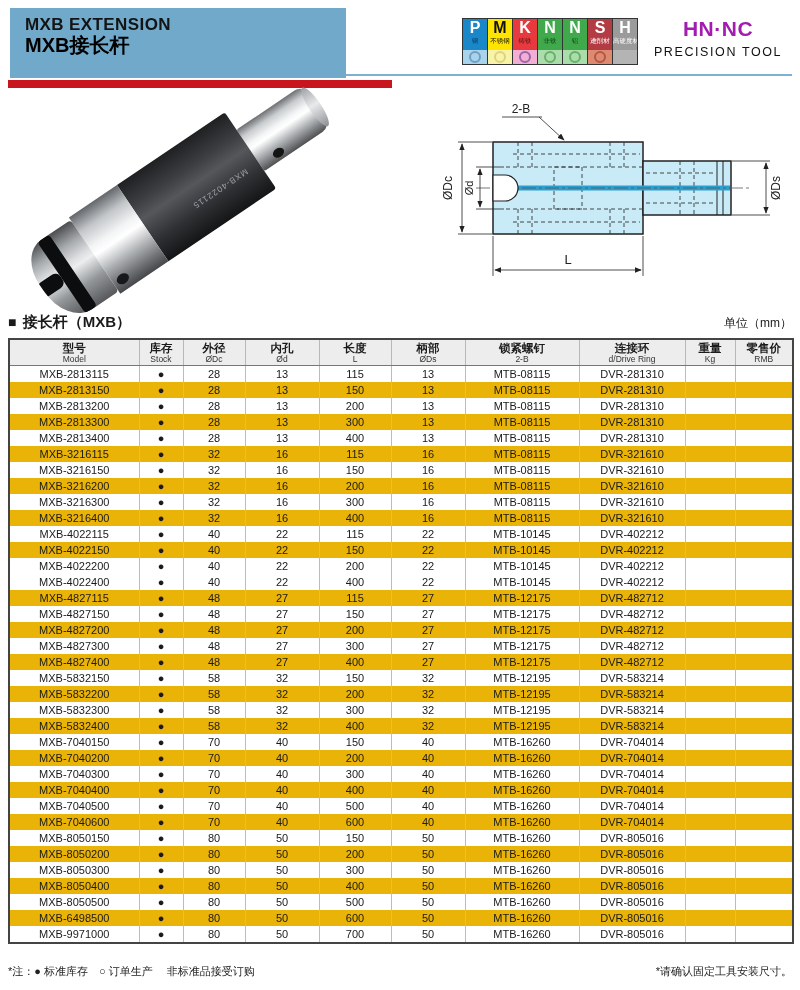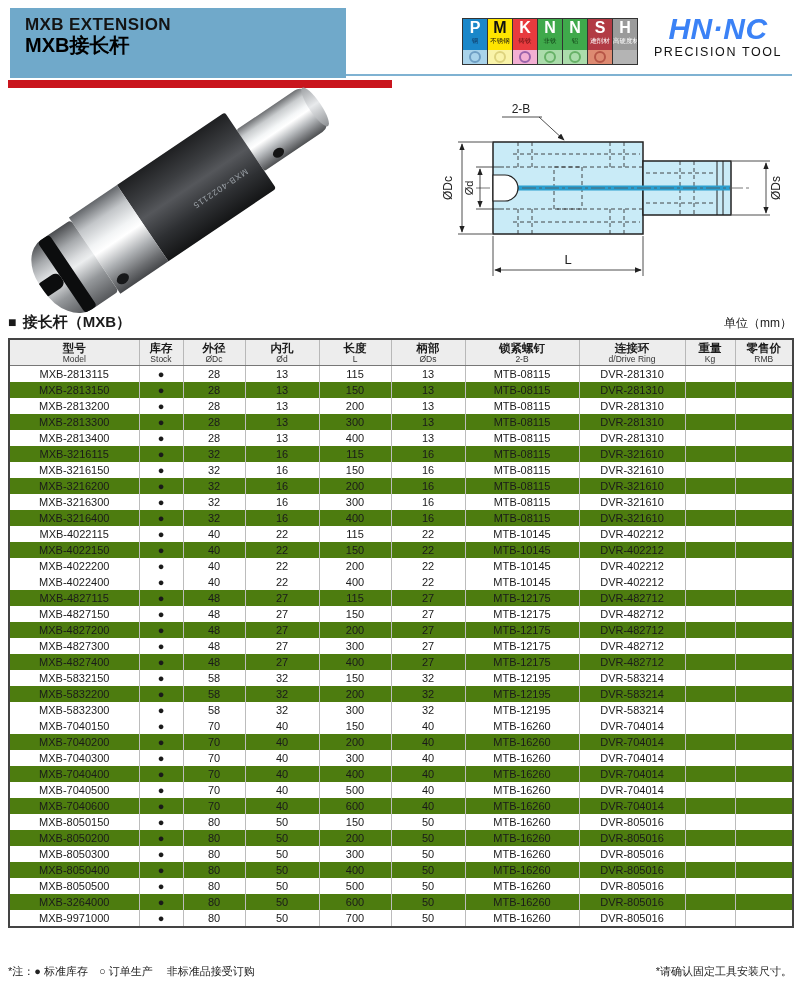--- a/index.html
+++ b/index.html
@@ -17,21 +17,21 @@
   .materials{position:absolute;left:462px;top:18px;display:flex;border:1px solid #333;}
   .mat{width:24px;display:flex;flex-direction:column;border-right:1px solid #333;}
   .mat:last-child{border-right:none;}
   .mat-top{height:31px;text-align:center;}
   .mat-letter{font-size:16px;font-weight:bold;line-height:18px;}
   .mat-label{font-size:6.5px;line-height:7px;white-space:nowrap;overflow:hidden;}
   .mat-bot{height:14px;display:flex;align-items:center;justify-content:center;}
   .mat-ring{width:8px;height:8px;border-radius:50%;border:2.5px solid #999;box-sizing:content-box;}
 
   .logo{position:absolute;right:6px;top:13px;width:152px;text-align:center;}
-  .logo-main{font-size:30px;font-weight:bold;color:#3b82f6;letter-spacing:.5px;line-height:32px;font-style:italic;}
+  .logo-main{font-size:21px;font-weight:bold;color:#a21caf;letter-spacing:.5px;line-height:32px;}
   .logo-sub{font-size:12.5px;font-weight:normal;letter-spacing:1.6px;color:#111;}
 
   
   .photo{position:absolute;left:30px;top:96px;width:300px;height:206px;}
   .tool{position:absolute;left:150px;top:102px;transform:translate(-50%,-50%) rotate(56deg);
         display:flex;flex-direction:column;align-items:center;}
   .t-shank{width:50px;height:80px;border-radius:10px 10px 2px 2px;position:relative;
     background:linear-gradient(90deg,#6e7073 0%,#c9ccce 18%,#f4f6f7 38%,#ffffff 48%,#b9bcbf 68%,#7c7e81 86%,#4e5052 100%);}
   .t-shank::before{content:"";position:absolute;left:2px;top:-4px;width:46px;height:12px;border-radius:50%;
     background:linear-gradient(90deg,#9fa2a5,#e8eaec 45%,#8d9093);}
@@ -62,21 +62,21 @@
   
   .spec-table{position:absolute;left:8px;top:338px;width:784px;border-collapse:collapse;
               table-layout:fixed;border:2px solid #444;}
   .spec-table th{background:#ededed;border-left:1px solid #b8b8b8;border-bottom:1px solid #777;
                  padding:2px 0 1px 0;font-weight:normal;vertical-align:middle;}
   .spec-table th:first-child,.spec-table td:first-child{border-left:none;}
   .th-zh{font-size:11.5px;font-weight:bold;line-height:12px;}
   .th-en{font-size:8.5px;color:#333;line-height:10px;}
   .spec-table td{border-left:1px solid #bcbcbc;height:16px;line-height:16px;
                  text-align:center;font-size:11px;padding:0;white-space:nowrap;overflow:hidden;}
-  .spec-table tr.alt{background:#4d7c0f;}
+  .spec-table tr.alt{background:#eab308;}
   .dot-cell{font-size:10px;}
 
   
   .notes{position:absolute;left:8px;width:784px;top:964px;display:flex;
          justify-content:space-between;font-size:11px;color:#222;}
 </style>
 </head>
 <body>
 
 <div class="page">
@@ -563,20 +563,32 @@
           <td class="dot-cell">●</td>
           <td>58</td>
           <td>32</td>
           <td>300</td>
           <td>32</td>
           <td>MTB-12195</td>
           <td>DVR-583214</td>
           <td></td>
           <td></td>
         </tr>
+        <tr class="alt">
+          <td>MXB-5832400</td>
+          <td class="dot-cell">●</td>
+          <td>58</td>
+          <td>32</td>
+          <td>400</td>
+          <td>32</td>
+          <td>MTB-12195</td>
+          <td>DVR-583214</td>
+          <td></td>
+          <td></td>
+        </tr>
         <tr>
           <td>MXB-7040150</td>
           <td class="dot-cell">●</td>
           <td>70</td>
           <td>40</td>
           <td>150</td>
           <td>40</td>
           <td>MTB-16260</td>
           <td>DVR-704014</td>
           <td></td>
@@ -696,21 +708,21 @@
           <td>80</td>
           <td>50</td>
           <td>500</td>
           <td>50</td>
           <td>MTB-16260</td>
           <td>DVR-805016</td>
           <td></td>
           <td></td>
         </tr>
         <tr class="alt">
-          <td>MXB-3264000</td>
+          <td>MXB-6498500</td>
           <td class="dot-cell">●</td>
           <td>80</td>
           <td>50</td>
           <td>600</td>
           <td>50</td>
           <td>MTB-16260</td>
           <td>DVR-805016</td>
           <td></td>
           <td></td>
         </tr>

